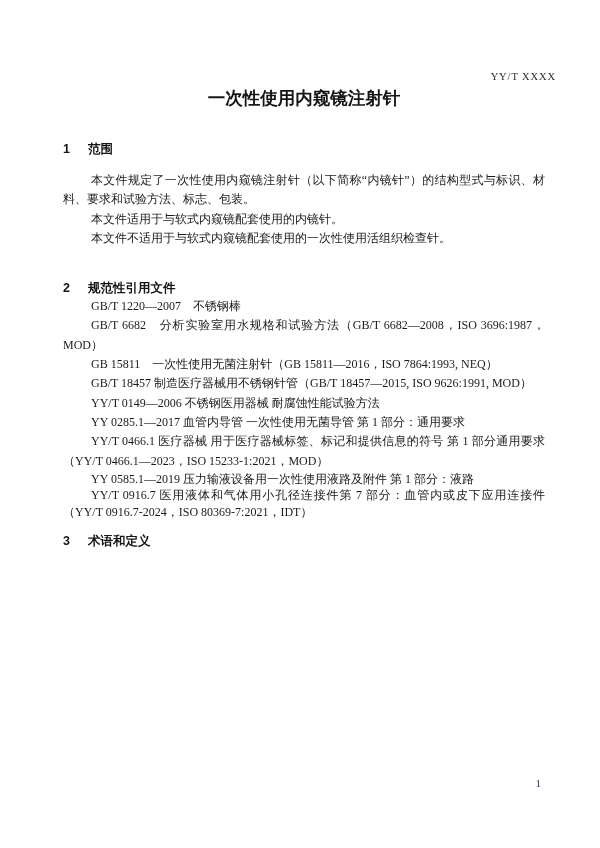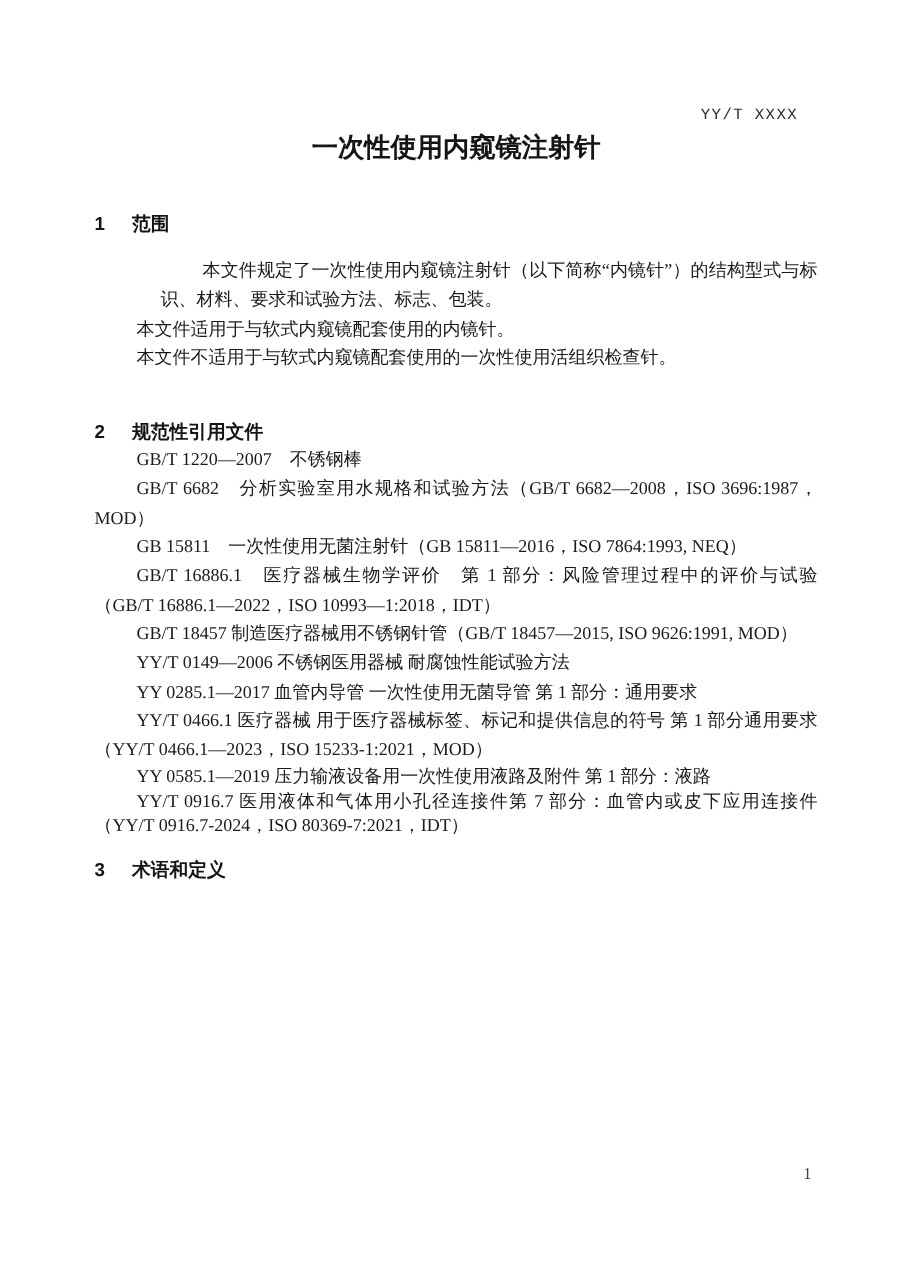--- a/index.html
+++ b/index.html
@@ -12,22 +12,22 @@
     width: 600px;
     height: 848px;
     background: #ffffff;
     overflow: hidden;
     color: #1a1a1a;
     font-family: "Liberation Serif", "DejaVu Serif", serif;
   }
   .doc-code {
     position: absolute;
     top: 71px;
-    right: 68px;
-    font-family: Liberation Mono, monospace;
+    right: 44px;
+    font-family: Liberation Serif, serif;
     font-size: 10.5px;
     letter-spacing: 0.9px;
     color: #2b2b2b;
     white-space: pre;
   }
   .content {
     position: absolute;
     left: 63px;
     top: 0;
     width: 482px;
@@ -58,21 +58,21 @@
   .mt-h2  { margin-top: 31px; }
   .mt-h3  { margin-top: 12px; }
   .body-p, .ref-p {
     margin: 0;
     font-size: 12px;
     line-height: 19.3px;
     text-align: justify;
     text-indent: 28px;
     color: #1a1a1a;
   }
-  .mt-body  { margin-top: 13px; margin-left: 44px; }
+  .mt-body  { margin-top: 13px; }
   .mt-intro { margin-top: 10px; }
   .ref-p.tight { line-height: 16.5px; }
   .page-number {
     position: absolute;
     top: 777px;
     right: 59px;
     font-size: 11px;
     color: #2f3f5f;
     font-family: "Liberation Serif", "DejaVu Serif", serif;
   }
@@ -99,21 +99,20 @@
 
     <div class="section-heading mt-h2">
       <span class="sec-num">2</span>
       <span class="sec-label">规范性引用文件</span>
     </div>
 
 
     <p class="ref-p">GB/T 1220—2007　不锈钢棒</p>
     <p class="ref-p">GB/T 6682　分析实验室用水规格和试验方法（GB/T 6682—2008，ISO 3696:1987，MOD）</p>
     <p class="ref-p">GB 15811　一次性使用无菌注射针（GB 15811—2016，ISO 7864:1993, NEQ）</p>
-    <p class="ref-p">GB/T 16886.1　医疗器械生物学评价　第 1 部分：风险管理过程中的评价与试验（GB/T 16886.1—2022，ISO 10993—1:2018，IDT）</p>
     <p class="ref-p">GB/T 18457 制造医疗器械用不锈钢针管（GB/T 18457—2015, ISO 9626:1991, MOD）</p>
     <p class="ref-p">YY/T 0149—2006 不锈钢医用器械 耐腐蚀性能试验方法</p>
     <p class="ref-p">YY 0285.1—2017 血管内导管 一次性使用无菌导管 第 1 部分：通用要求</p>
     <p class="ref-p">YY/T 0466.1 医疗器械 用于医疗器械标签、标记和提供信息的符号 第 1 部分通用要求（YY/T 0466.1—2023，ISO 15233-1:2021，MOD）</p>
     <p class="ref-p tight">YY 0585.1—2019 压力输液设备用一次性使用液路及附件 第 1 部分：液路</p>
     <p class="ref-p tight">YY/T 0916.7 医用液体和气体用小孔径连接件第 7 部分：血管内或皮下应用连接件 （YY/T 0916.7-2024，ISO 80369-7:2021，IDT）</p>
 
     <div class="section-heading mt-h3">
       <span class="sec-num">3</span>
       <span class="sec-label">术语和定义</span>

